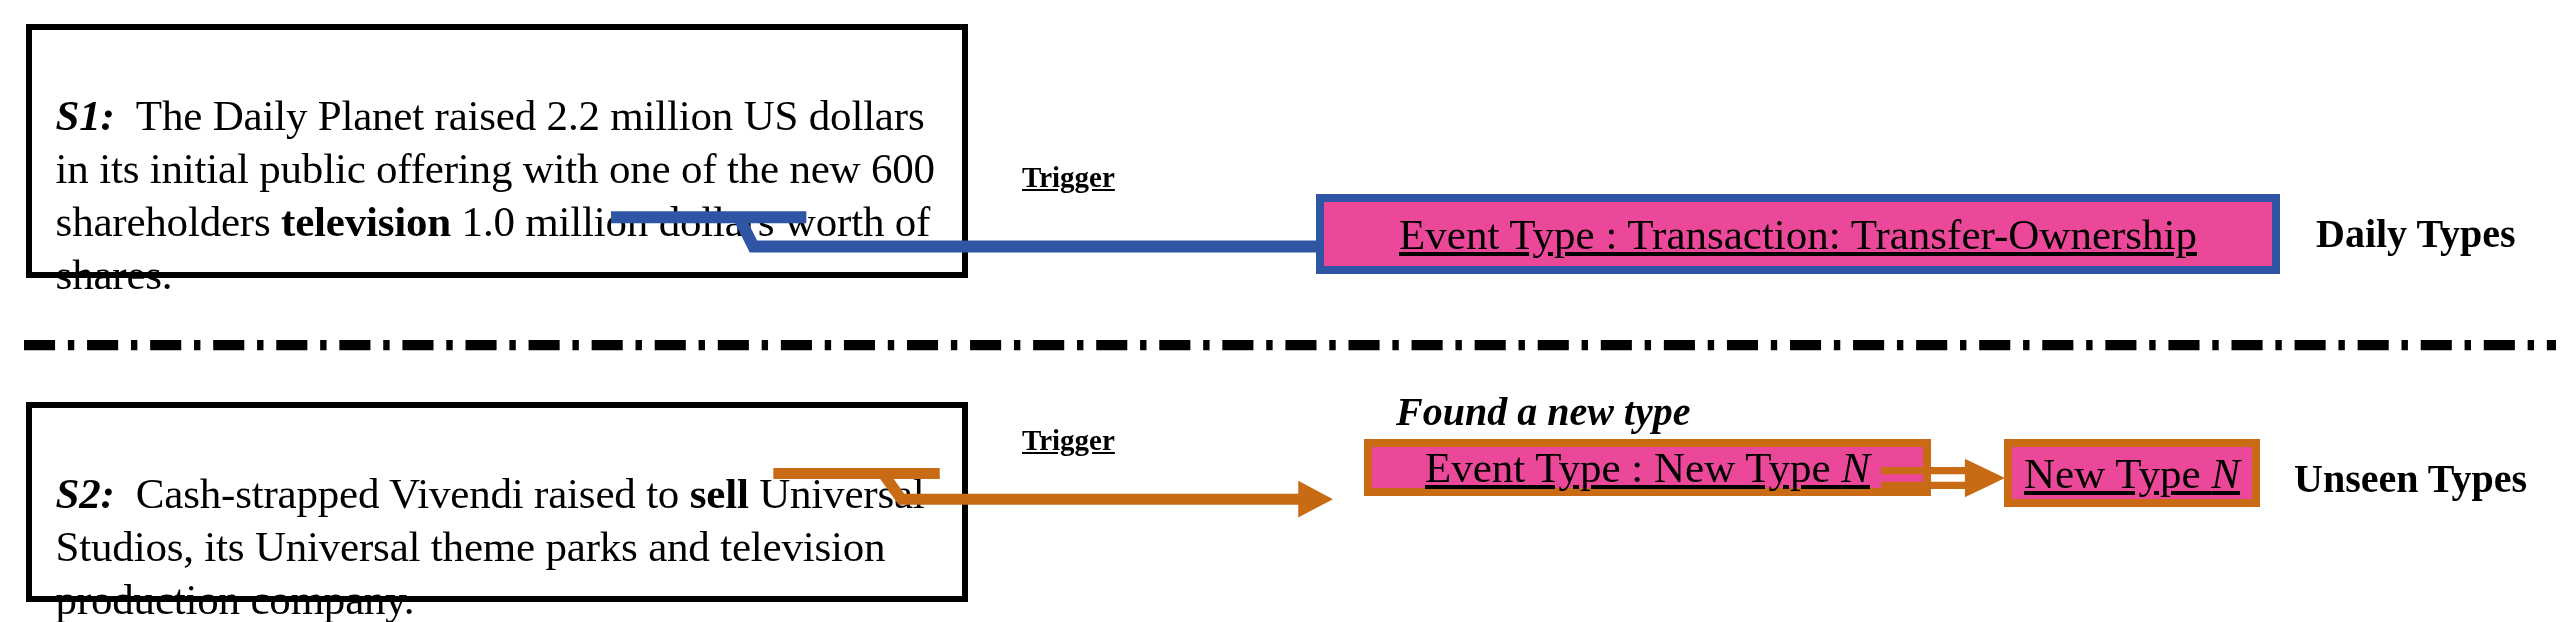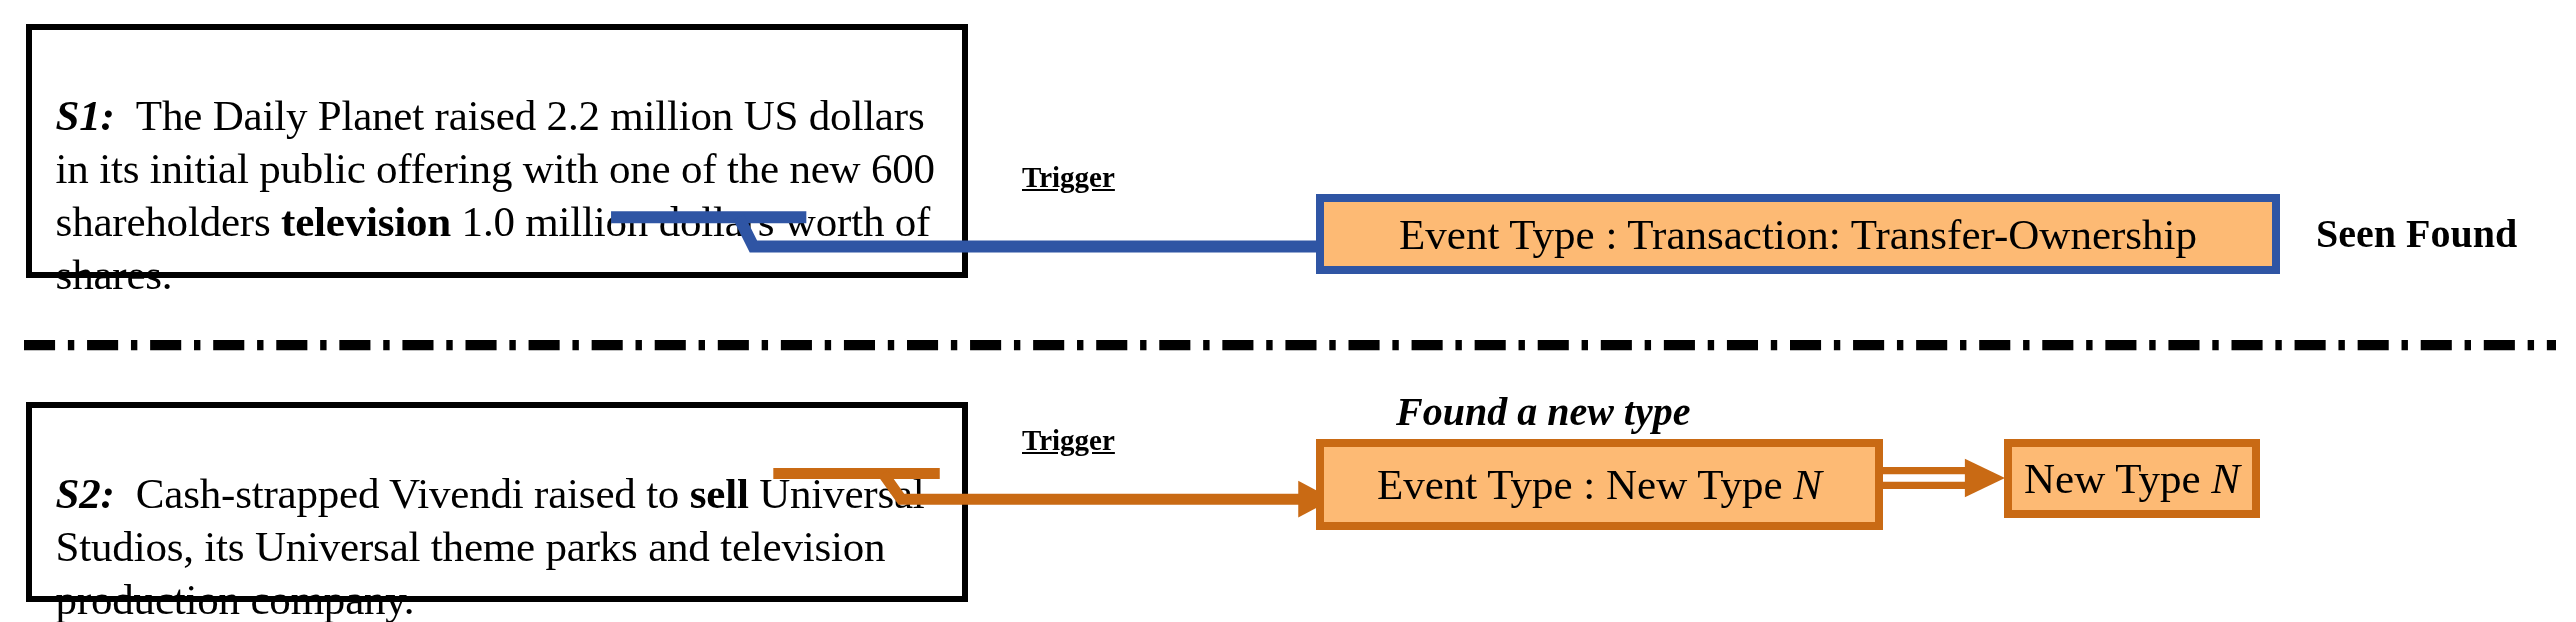--- a/index.html
+++ b/index.html
@@ -71,24 +71,25 @@
     font-style: italic;
     color: #000000;
     white-space: nowrap;
     margin-left: 45px;
   }
 
   
   .type-box {
     position: absolute;
     box-sizing: border-box;
-    background: #fdba74;
+    background: #ec4899;
     display: flex;
     align-items: center;
     justify-content: center;
+    text-decoration: underline;
   }
   .type-box.blue  { border: 8.2px solid #2f55a4; }
   .type-box.orange{ border: 8.2px solid #c96a14; }
   .type-box span {
     font-size: 43px;
     line-height: 1;
     white-space: nowrap;
     color: #000000;
   }
   .ital { font-style: italic; }
@@ -115,21 +116,21 @@
     <path d="M 148,20 L 164,52 L 820,52" stroke="#2f55a4" stroke-width="13" fill="none" stroke-linejoin="miter" stroke-linecap="butt"></path>
     <polygon points="800,30 840,52 800,74" fill="#2f55a4"></polygon>
   </svg>
 
   <div class="trigger-label" style="left:1022px; top:161px;">Trigger</div>
 
   <div class="type-box blue" style="left:1316px; top:194px; width:964px; height:80px;">
     <span>Event Type : Transaction: Transfer-Ownership</span>
   </div>
 
-  <div class="side-label" style="left:2316px; top:210px;">Seen Found</div>
+  <div class="side-label" style="left:2316px; top:210px;">Daily Types</div>
 
   <svg class="divider-svg" style="left:24px; top:336px;" width="2532" height="18.3" viewBox="0 0 2770 20">
     <line x1="0" y1="10" x2="2770" y2="10" stroke="#000000" stroke-width="11" stroke-dasharray="34 14 7 14"></line>
   </svg>
 
   <div class="sentence-box" style="left:25.6px; top:402px; width:942px; height:200px;">
     <div class="sentence-text">
       <span class="sid">S2</span><span class="sid">:</span>&nbsp;&nbsp;<span>Cash-strapped Vivendi raised to </span><span class="trig-word">sell</span><span> Universal Studios, its Universal theme parks and television production company.</span>
     </div>
   </div>
@@ -137,29 +138,30 @@
   <svg class="stroke" style="left:766px; top:457px;" width="567" height="66" viewBox="0 0 620 72">
     <path d="M 8,18 L 190,18" stroke="#c96a14" stroke-width="12" fill="none" stroke-linecap="butt"></path>
     <path d="M 128,18 L 148,46 L 600,46" stroke="#c96a14" stroke-width="12" fill="none" stroke-linejoin="miter" stroke-linecap="butt"></path>
     <polygon points="582,26 620,46 582,66" fill="#c96a14"></polygon>
   </svg>
 
   <div class="trigger-label" style="left:1022px; top:424px;">Trigger</div>
 
   <div class="caption-italic" style="left:1351px; top:388px;">Found a new type</div>
 
-  <div class="type-box orange" style="left:1316px; top:439px; width:567px; height:91px;">
+  <div class="type-box orange" style="left:1364px; top:439px; width:567px; height:57px;">
     <span><span>Event Type : </span><span>New Type </span><span class="ital">N</span></span>
   </div>
 
   <svg class="stroke" style="left:1881px; top:457px;" width="124" height="42" viewBox="0 0 136 46">
     <path d="M 0,15 L 100,15" stroke="#c96a14" stroke-width="8" fill="none"></path>
     <path d="M 0,31 L 100,31" stroke="#c96a14" stroke-width="8" fill="none"></path>
     <polygon points="92,2 136,23 92,44" fill="#c96a14"></polygon>
   </svg>
 
-  <div class="type-box orange" style="left:2004px; top:439px; width:256px; height:79px;">
+  <div class="type-box orange" style="left:2004px; top:439px; width:256px; height:68px;">
     <span><span>New Type </span><span class="ital">N</span></span>
   </div>
 
+  <div class="side-label" style="left:2294px; top:455px;">Unseen Types</div>
 
 </div>
 
 
 </body></html>

